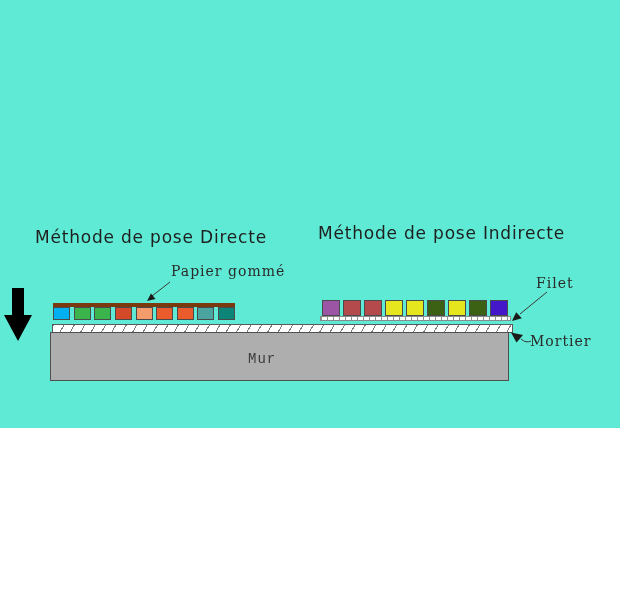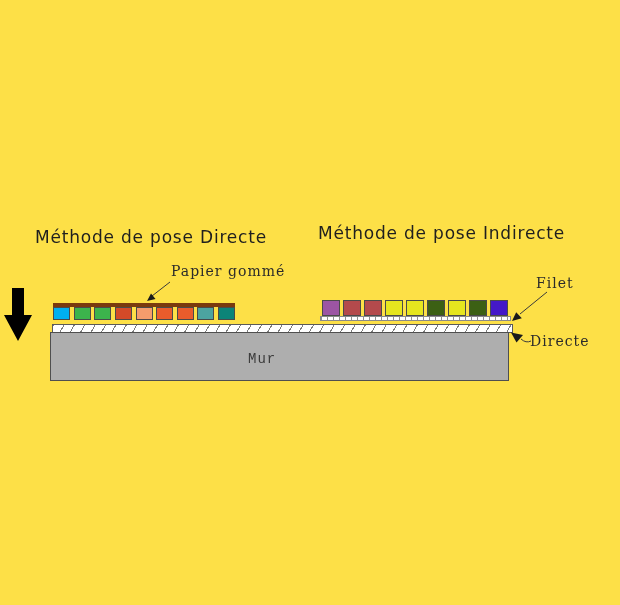--- a/index.html
+++ b/index.html
@@ -1,19 +1,19 @@
 <!DOCTYPE html>
 <html><head>
 <meta charset="utf-8">
 <style>
   html,body{margin:0;padding:0;background:#fff;}
   #canvas{
     position:relative;
-    width:620px;height:605px;
-    background:#fde047;
+    width:620px;height:428px;
+    background:#5eead4;
     overflow:hidden;
     font-family:"DejaVu Sans",sans-serif;
   }
   .title{
     position:absolute;
     font-family:"DejaVu Sans","Liberation Sans",sans-serif;
     font-size:17px;
     letter-spacing:0.8px;
     color:#1f1f1f;
     white-space:nowrap;
@@ -87,21 +87,21 @@
 <div id="canvas">
 
   <div class="title" id="title-direct">Méthode de pose Directe</div>
 
   <div class="title" id="title-indirect">Méthode de pose Indirecte</div>
 
   <div class="callout" id="label-papier">Papier gommé</div>
 
   <div class="callout" id="label-filet">Filet</div>
 
-  <div class="callout" id="label-mortier">Directe</div>
+  <div class="callout" id="label-mortier">Mortier</div>
 
   <div id="paper-strip" style="background-color: rgb(122, 58, 14);"></div>
 
   <div class="tiles-row" id="tiles-direct">
       <div class="tile" style="background-color: rgb(0, 176, 240);"></div>
       <div class="tile" style="background-color: rgb(60, 180, 76);"></div>
       <div class="tile" style="background-color: rgb(60, 180, 76);"></div>
       <div class="tile" style="background-color: rgb(212, 74, 40);"></div>
       <div class="tile" style="background-color: rgb(244, 156, 108);"></div>
       <div class="tile" style="background-color: rgb(234, 92, 44);"></div>

